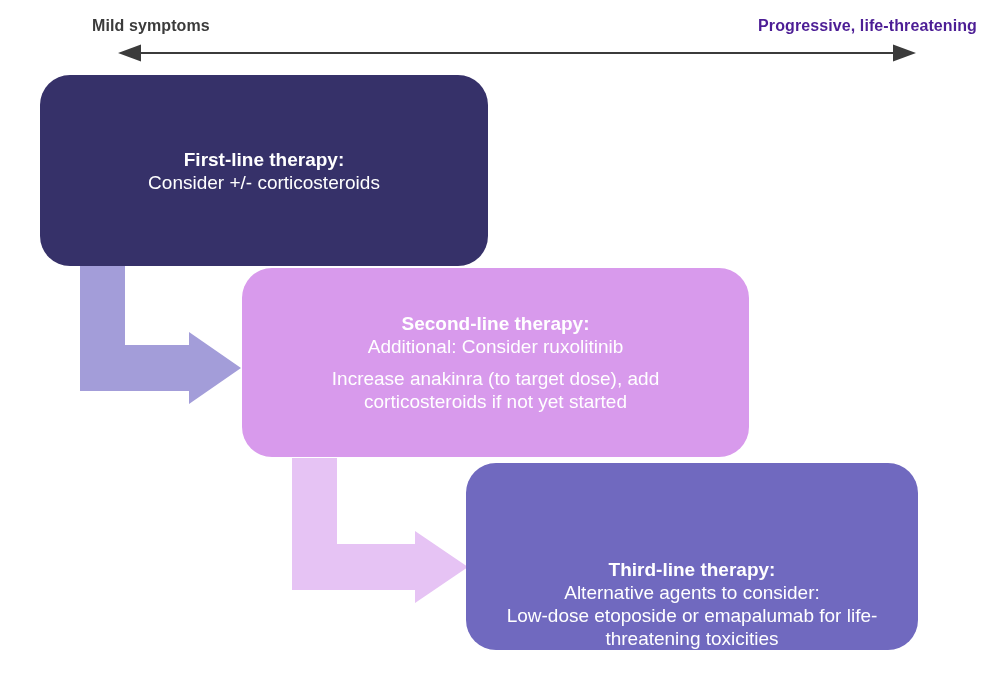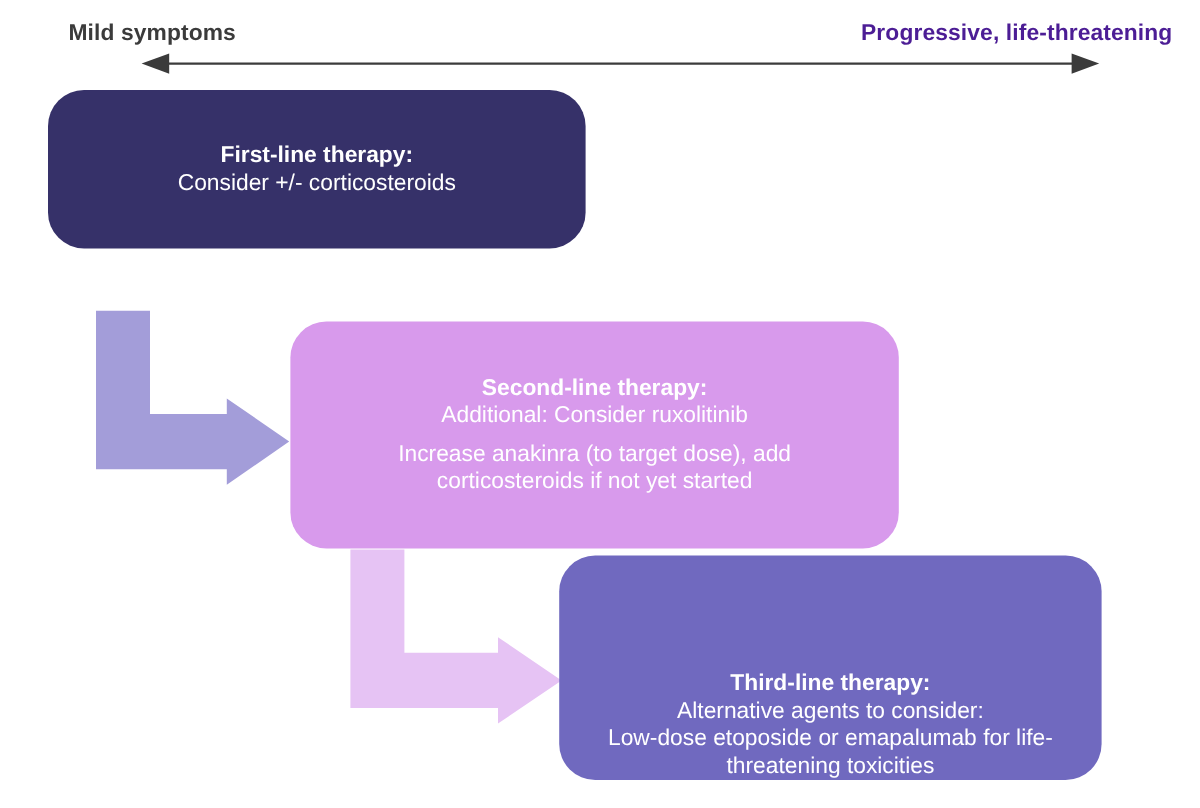--- a/index.html
+++ b/index.html
@@ -11,26 +11,27 @@
   #canvas {
     position: relative;
     width: 1000px;
     height: 673px;
     background: #ffffff;
     overflow: hidden;
   }
   .axis-label {
     position: absolute;
     top: 17px;
-    font-size: 19px;
+    font-size: 16px;
     font-weight: bold;
     color: #3b3b3b;
     letter-spacing: 0.1px;
     white-space: nowrap;
     z-index: 3;
+    margin-left: 35px;
   }
   #axis-label-left  { left: 57px; }
   #axis-label-right { right: 23px; }
 
   #arrow-layer {
     position: absolute;
     left: 0; top: 0;
     width: 1000px;
     height: 673px;
     z-index: 1;
@@ -43,21 +44,21 @@
     color: #ffffff;
     display: flex;
     flex-direction: column;
     justify-content: center;
     text-align: center;
     font-size: 19px;
     line-height: 23px;
     padding: 0 28px;
     box-sizing: border-box;
   }
-  #box-first  { left: 40px;  top: 75px;  width: 448px; height: 132px; background: #363169; }
+  #box-first  { left: 40px;  top: 75px;  width: 448px; height: 191px; background: #363169; }
   #box-second { left: 242px; top: 268px; width: 507px; height: 189px; background: #d89aec; }
   #box-third  { left: 466px; top: 463px; width: 452px; height: 187px; background: #7069bf; }
 
   .box-title { font-weight: bold; }
   .para { margin: 0; }
   .para + .para { margin-top: 9px; }
   .line { display: block; }
 </style>
 </head>
 <body>

